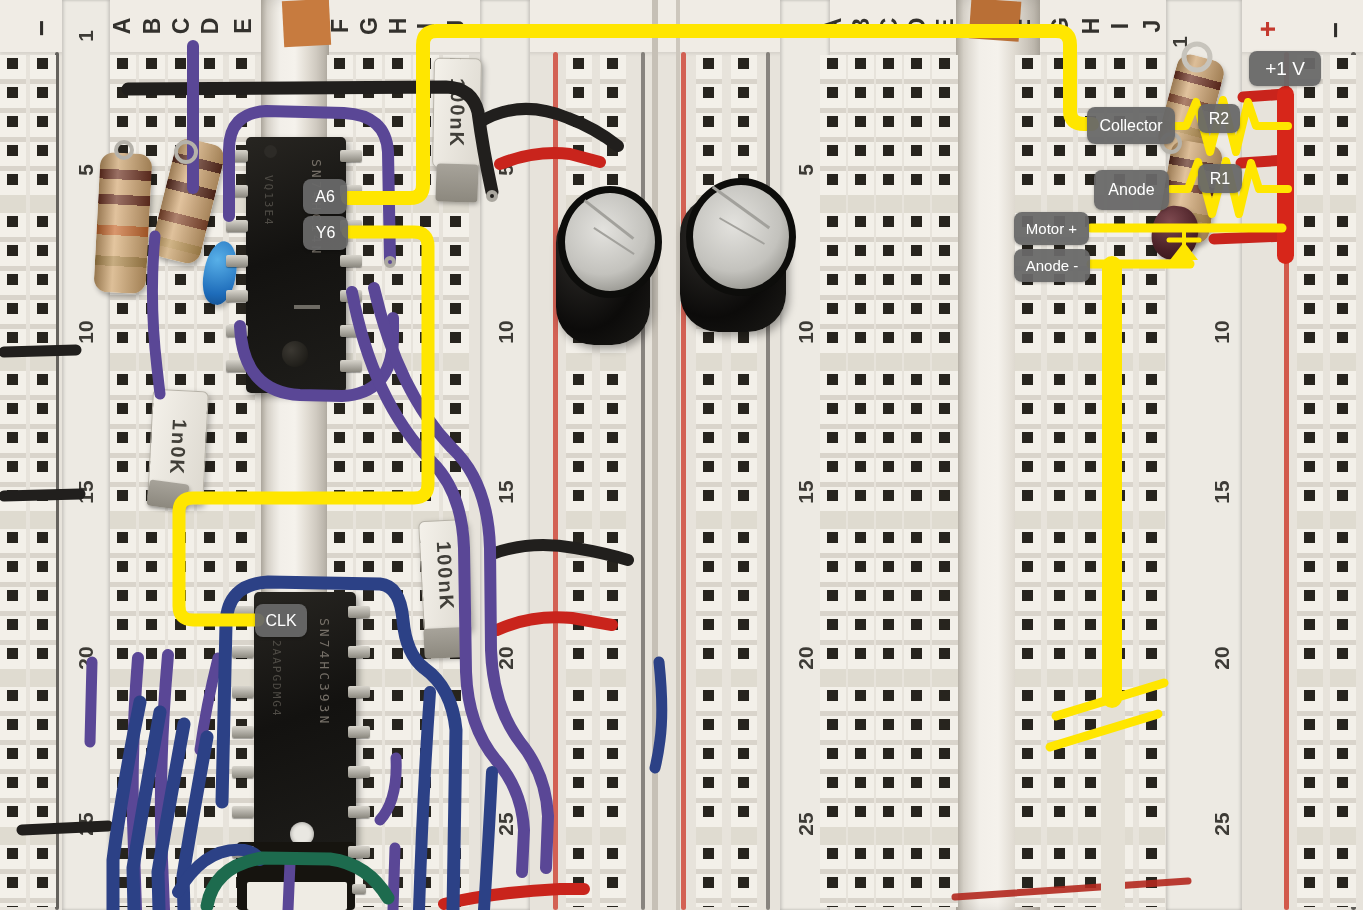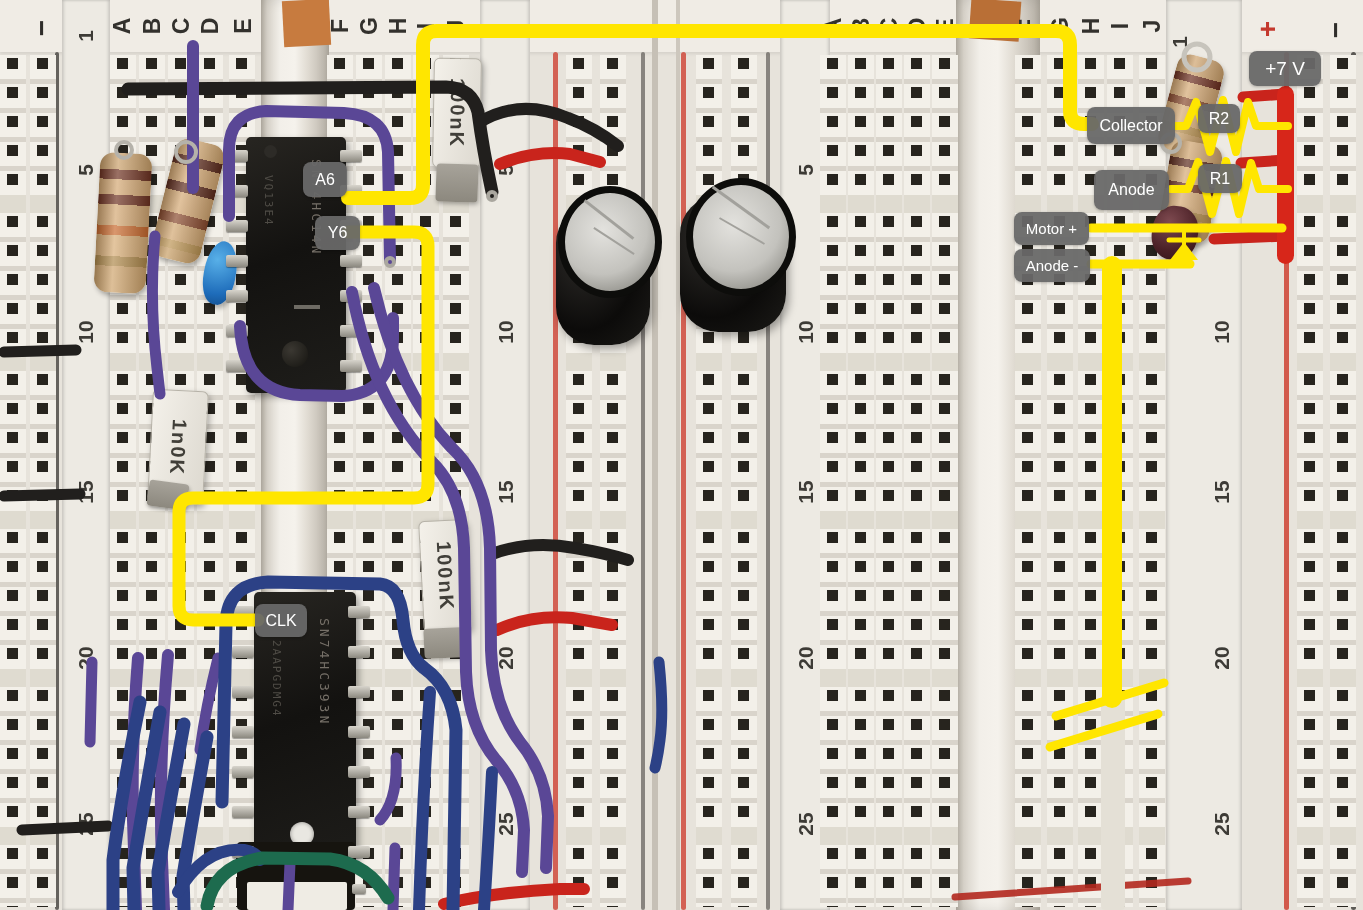--- a/index.html
+++ b/index.html
@@ -199,30 +199,30 @@
     <path d="M 1091 228 L 1282 228" stroke="#ffe600" stroke-width="9"></path>
     <path d="M 1091 264 L 1190 264" stroke="#ffe600" stroke-width="9"></path>
     <path d="M 1184 232 L 1184 264" stroke="#ffe600" stroke-width="4"></path>
     <path d="M 1169 240 L 1199 240" stroke="#ffe600" stroke-width="5"></path>
     <polygon points="1170,260 1198,260 1184,242" fill="#ffe600" stroke="none"></polygon>
     <path d="M 1112 266 L 1112 698" stroke="#ffe600" stroke-width="20"></path>
     <path d="M 1056 716 L 1164 683" stroke="#ffe600" stroke-width="9"></path>
     <path d="M 1050 747 L 1158 714" stroke="#ffe600" stroke-width="9"></path>
   </svg>
 
-  <div class="chip" style="left:303px;top:162px;width:44px;height:35px;">A6</div>
-  <div class="chip" style="left:303px;top:216px;width:45px;height:34px;margin-left:12px;">Y6</div>
+  <div class="chip" style="left:303px;top:179px;width:44px;height:35px;">A6</div>
+  <div class="chip" style="left:303px;top:216px;width:45px;height:34px;">Y6</div>
   <div class="chip" style="left:255px;top:604px;width:52px;height:33px;">CLK</div>
   <div class="chip" style="left:1087px;top:107px;width:88px;height:37px;">Collector</div>
   <div class="chip" style="left:1094px;top:170px;width:75px;height:40px;">Anode</div>
   <div class="chip" style="left:1014px;top:212px;width:75px;height:33px;font-size:15px;">Motor +</div>
   <div class="chip" style="left:1014px;top:249px;width:76px;height:33px;font-size:15px;">Anode -</div>
   <div class="chip" style="left:1198px;top:104px;width:42px;height:29px;">R2</div>
   <div class="chip" style="left:1198px;top:164px;width:44px;height:29px;">R1</div>
-  <div class="chip" style="left:1249px;top:51px;width:72px;height:35px;font-size:19px;">+7 V</div>
+  <div class="chip" style="left:1249px;top:51px;width:72px;height:35px;font-size:19px;">+1 V</div>
 
 <div class="hole-col" style="left: 0px;"></div>
     <div class="hole-col" style="left: 30px;"></div>
     <div class="hole-col" style="left: 110px;"></div>
     <div class="hole-col" style="left: 139px;"></div>
     <div class="hole-col" style="left: 168px;"></div>
     <div class="hole-col" style="left: 197px;"></div>
     <div class="hole-col" style="left: 229px;"></div>
     <div class="hole-col" style="left: 327px;"></div>
     <div class="hole-col" style="left: 356px;"></div>

